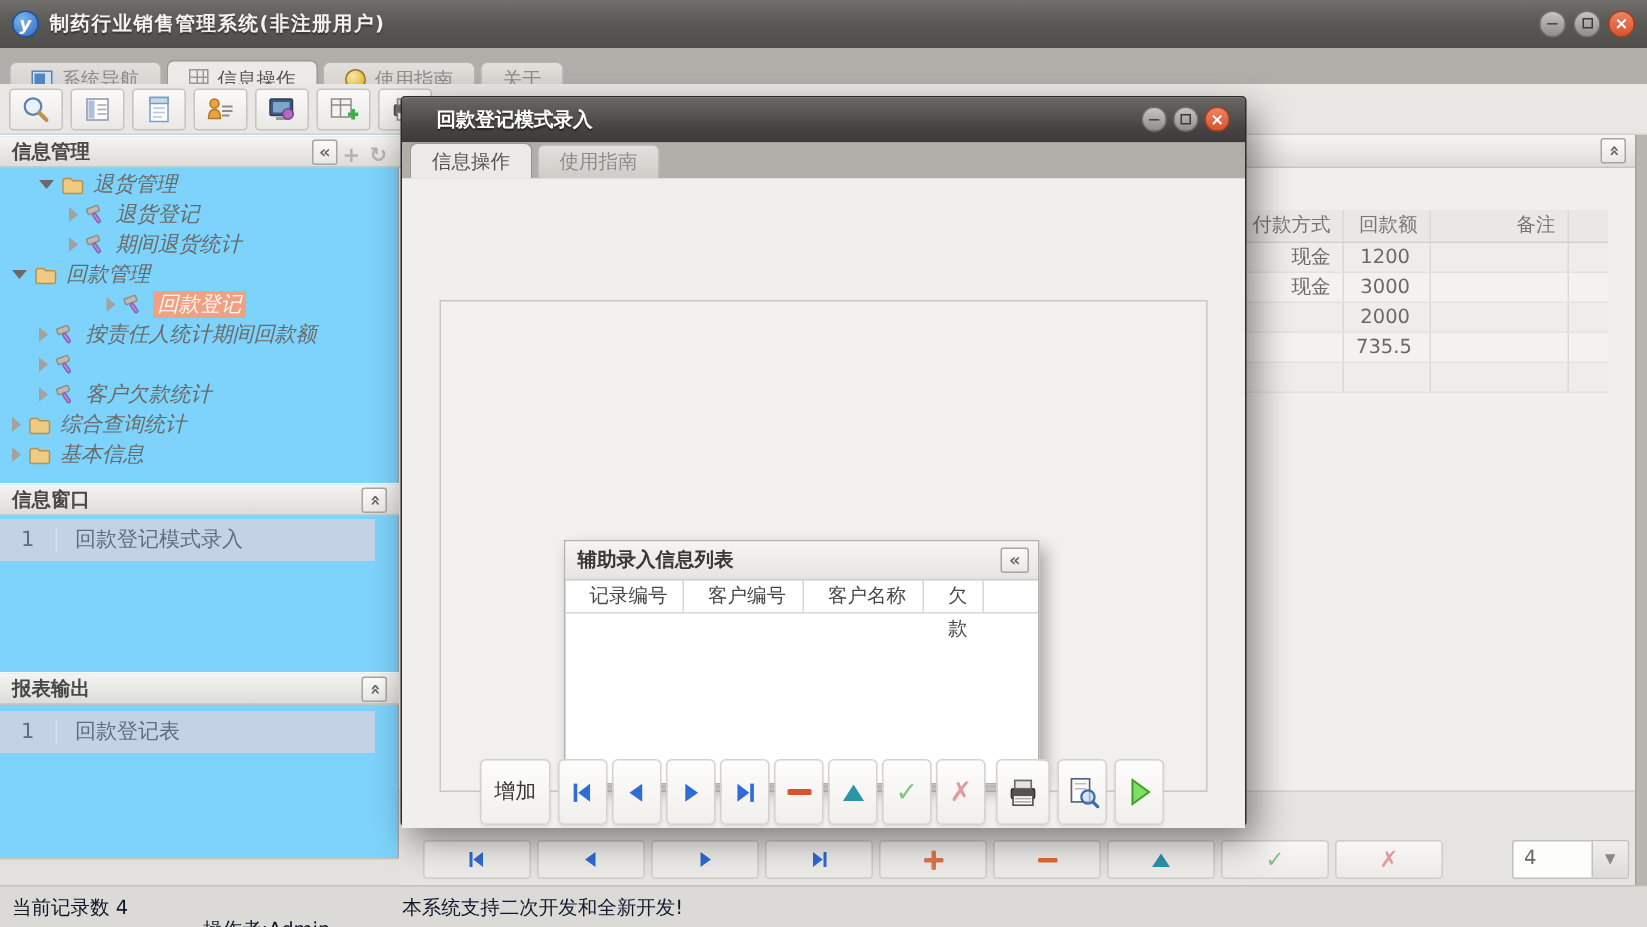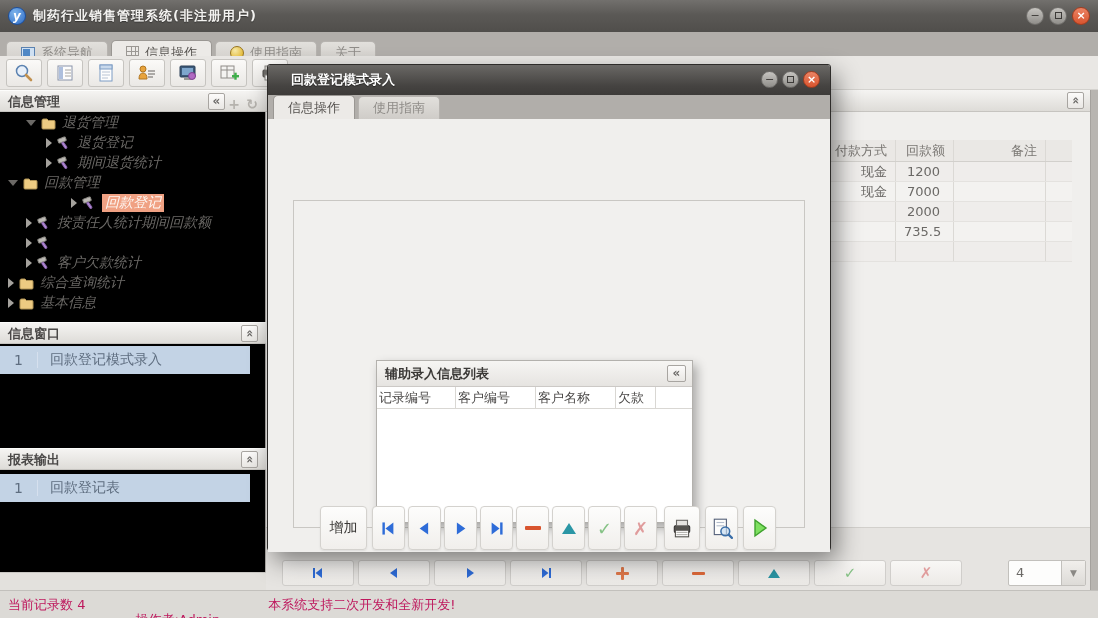--- a/index.html
+++ b/index.html
@@ -39,21 +39,21 @@
   .icon-ball { width:14px; height:14px; border-radius:50%;
     background:radial-gradient(circle at 35% 30%,#f7e9a8,#e3bc3f 70%,#b88a22); border:1px solid #97741f; }
 
   
   .toolbar { position:absolute; left:0; top:56px; width:1098px; height:34px; background:#e9e7e4;
     border-bottom:1px solid #d4d2ce; display:flex; align-items:center; padding-left:6px; gap:5px; }
   .tbtn { width:36px; height:28px; border:1px solid #c6c4c0; border-radius:3px;
     background:linear-gradient(#fbfaf8,#eae8e5); display:flex; align-items:center; justify-content:center; }
 
   
-  .sidebar { position:absolute; left:0; top:90px; width:266px; height:500px; background:#000000; border-right:1px solid #aeaba7; }
+  .sidebar { position:absolute; left:0; top:90px; width:266px; height:500px; background:#7dd3fc; border-right:1px solid #aeaba7; }
   .p-hdr { position:absolute; left:0; width:266px; height:22px;
     background:linear-gradient(#f5f4f2,#dedcd8); border-top:1px solid #fdfdfc; border-bottom:1px solid #c6c4c0;
     font-weight:bold; color:#4a4847; line-height:21px; padding-left:8px; }
   .sq-btn { position:absolute; top:2px; width:17px; height:17px; border:1px solid #a8a5a1; border-radius:2px;
     background:linear-gradient(#fcfbfa,#e9e7e4); color:#6a6866; text-align:center; line-height:15px; font-size:12px; font-weight:bold; }
   .sq-btn .up { display:inline-block; transform:rotate(90deg); }
   .hdr-mini { position:absolute; top:3px; font-size:14px; font-weight:bold; color:#b5b2ad; }
 
   .tree { position:absolute; left:0; top:23px; width:266px; }
   .trow { position:absolute; height:20px; display:flex; align-items:center; font-size:14px; color:#6b6966;font-style:italic; }
@@ -95,21 +95,21 @@
   .glyph-cancel { color:#e09c9c; font-size:15px; font-weight:bold; }
   .spinner { position:absolute; left:742px; top:470px; width:78px; height:26px; border:1px solid #c2c0bc; border-radius:2px;
     background:#fdfdfc; display:flex; }
   .spinner .val { flex:1; line-height:24px; padding-left:7px; color:#6b6966; }
   .spinner .drop { width:24px; border-left:1px solid #c2c0bc; background:linear-gradient(#f1efec,#dddbd7);
     text-align:center; line-height:24px; color:#8a8884; font-size:9px; }
   .edge-strip { position:absolute; left:1090px; top:90px; width:8px; height:500px; background:#b8b5b1; border-left:1px solid #a5a29e; }
 
   
   .statusbar { position:absolute; left:0; top:590px; width:1098px; height:28px; background:#dcdad6;
-    border-top:1px solid #c2c0bc; display:flex; align-items:center; color:#be185d; font-size:13px; }
+    border-top:1px solid #c2c0bc; display:flex; align-items:center; color:#0f172a; font-size:13px; }
   .statusbar span { margin-left:8px; }
   .statusbar .s2 { margin-left:50px;margin-top:31px; } .statusbar .s3 { margin-left:48px; }
 
   
   .modal { position:absolute; left:267px; top:64px; width:564px; height:487px; background:#f0efed;
     border:1px solid #2e2c2a; border-radius:3px; box-shadow:6px 10px 24px rgba(0,0,0,.45); z-index:50; }
   .m-title { position:absolute; left:0; top:0; width:100%; height:30px; border-radius:2px 2px 0 0;
     background:linear-gradient(#6a6865,#454341 70%,#3d3b39); display:flex; align-items:center; }
   .m-title .txt { margin-left:23px; color:#fff; font-weight:bold; font-size:13px; text-shadow:0 1px 1px rgba(0,0,0,.5); }
   .m-ctl { position:absolute; right:10px; top:6px; display:flex; gap:4px; }
@@ -117,21 +117,21 @@
   .m-tabs { position:absolute; left:0; top:30px; width:100%; height:24px; background:#b1aeaa; display:flex; align-items:flex-end; padding-left:5px; }
   .m-body { position:absolute; left:0; top:54px; width:100%; height:433px; background:#f0efed; }
   .m-inner { position:absolute; left:25px; top:81px; width:512px; height:328px; border:1px solid #c9c7c3; background:#f1f0ee; }
 
   
   .helper { position:absolute; left:108px; top:241px; width:317px; height:163px; background:#fff;
     border:1px solid #b3b1ad; box-shadow:4px 5px 10px rgba(0,0,0,.3); }
   .h-hdr { position:relative; height:26px; background:linear-gradient(#f6f5f3,#e6e4e1); border-bottom:1px solid #ccc9c6;
     font-weight:bold; color:#3a3836; line-height:25px; padding-left:8px; font-size:13px; }
   .h-cols { display:flex; height:22px; line-height:22px; color:#4a4847; font-size:13px; border-bottom:1px solid #d9d7d3; }
-  .hc { border-right:1px solid #d9d7d3; padding-left:2px; }
+  .hc { border-right:1px solid #d9d7d3; padding-left:16px; }
   .hc.k1 { width:79px; } .hc.k2 { width:80px; } .hc.k3 { width:80px; } .hc.k4 { width:40px; } .hc.k5 { flex:1; border-right:none; }
 
   
   .mbtn { position:absolute; top:441px; height:44px; border:1px solid #d4d2ce; border-radius:4px;
     background:linear-gradient(#fdfdfc,#f1efec); display:flex; align-items:center; justify-content:center;
     box-shadow:0 1px 2px rgba(0,0,0,.08); color:#3a3836; font-size:14px; }
   .shape-minus.big { width:16px; height:4px; background:#d8542e; }
   .shape-up.big { border-left-width:7px; border-right-width:7px; border-bottom-width:11px; }
   .glyph-ok.big,.glyph-cancel.big { font-size:18px; }
 </style>
@@ -369,21 +369,21 @@
         <span class="gc c4"></span>
       </div>
       <div class="grow body r1">
         <span class="gc c1">现金</span>
         <span class="gc c2 num">1200</span>
         <span class="gc c3"></span>
         <span class="gc c4"></span>
       </div>
       <div class="grow body r2">
         <span class="gc c1">现金</span>
-        <span class="gc c2 num">7000</span>
+        <span class="gc c2 num">3000</span>
         <span class="gc c3"></span>
         <span class="gc c4"></span>
       </div>
       <div class="grow body r3">
         <span class="gc c1"></span>
         <span class="gc c2 num">2000</span>
         <span class="gc c3"></span>
         <span class="gc c4"></span>
       </div>
       <div class="grow body r4">

